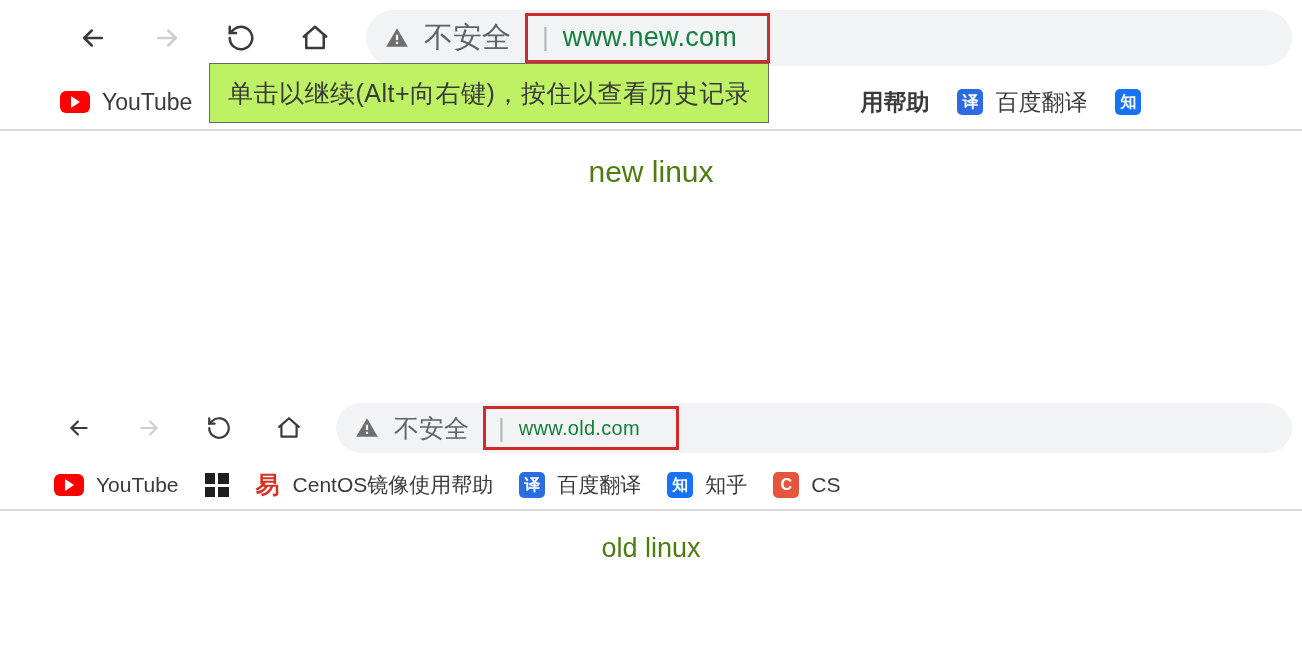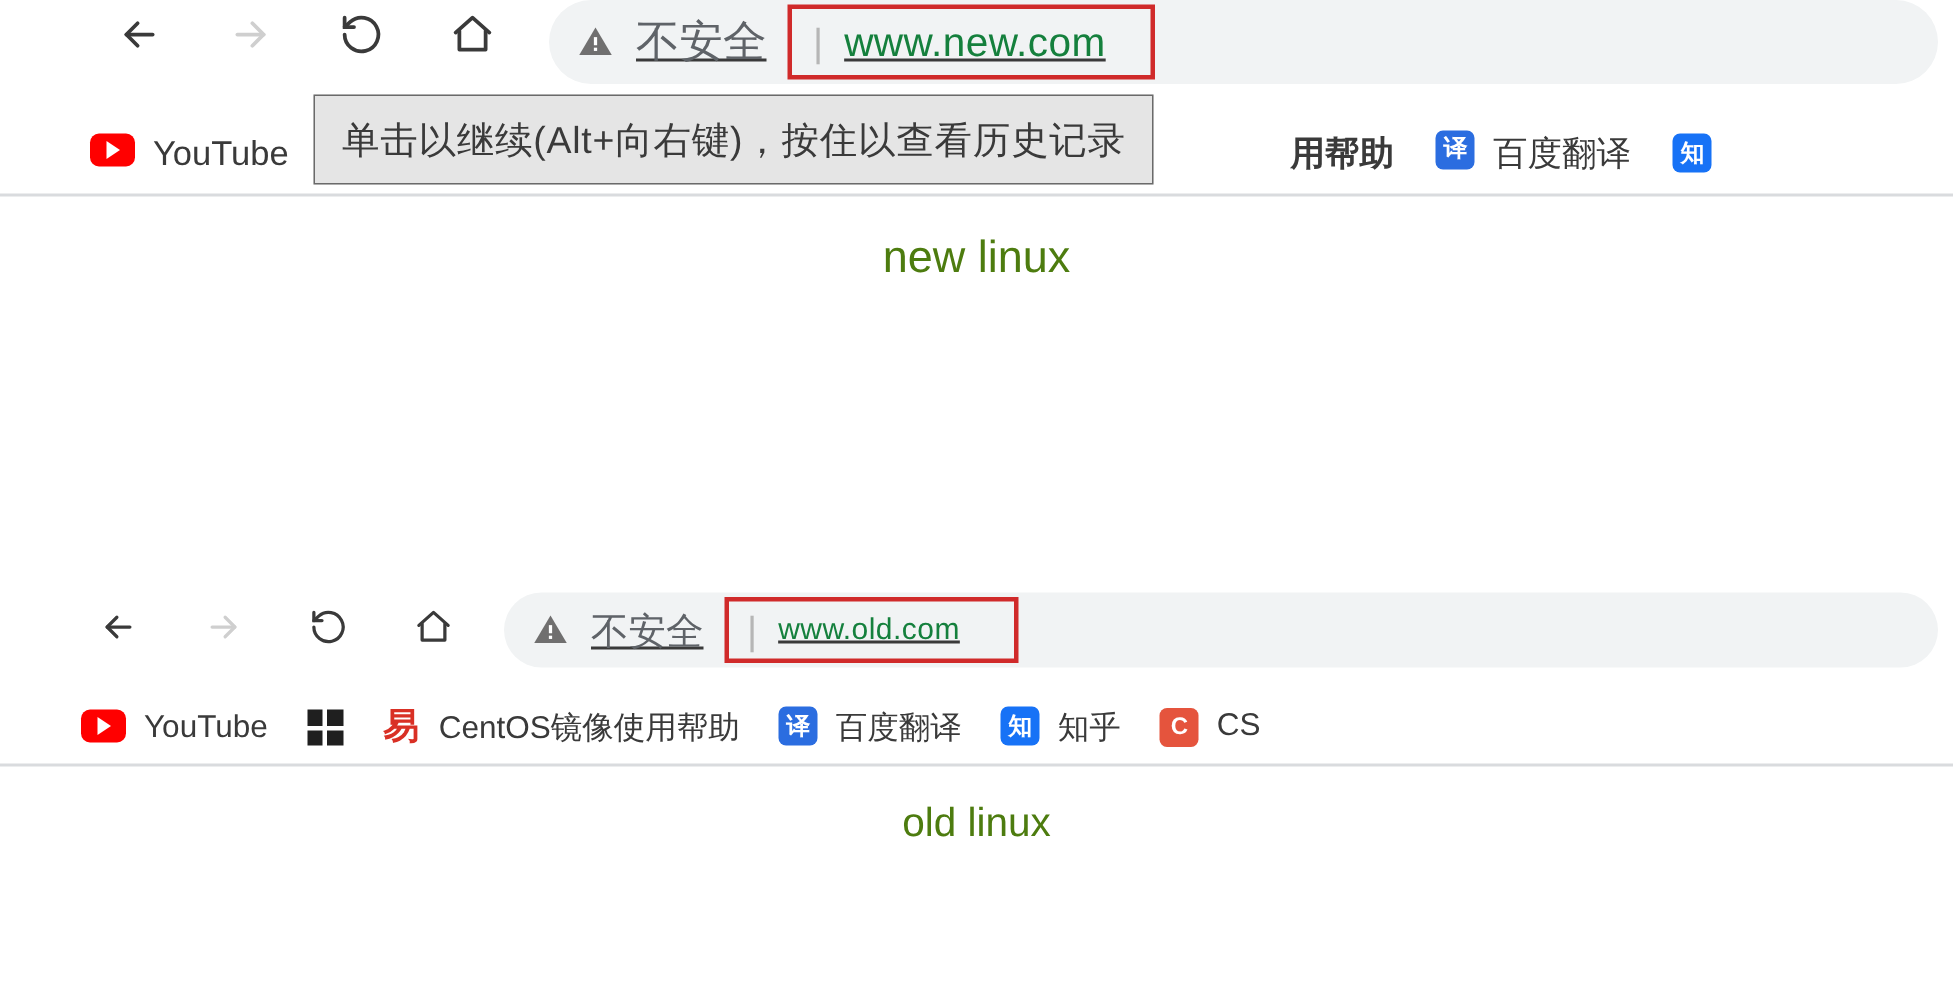--- a/index.html
+++ b/index.html
@@ -10,25 +10,25 @@
     font-family: "Segoe UI", "Microsoft YaHei", Arial, sans-serif;
     color: #3a3a3a;
     overflow: hidden;
   }
   .browser {
     position: relative;
     width: 100%;
   }
   .toolbar {
     display: flex;
+    align-items: center;
     height: 75px;
     padding: 0 10px 0 70px;
     gap: 28px;
     background: #ffffff;
-    text-decoration: underline;
   }
   .nav-btn {
     width: 46px; height: 46px;
     display: flex; align-items: center; justify-content: center;
     border-radius: 6px;
   }
   .nav-btn svg { width: 30px; height: 30px; }
   .nav-disabled svg { stroke: #cfcfcf; }
   .nav-enabled svg  { stroke: #3a3a3a; }
   .addrbar {
@@ -61,21 +61,21 @@
     align-items: center;
     height: 56px;
     padding: 0 10px 0 60px;
     gap: 28px;
     border-bottom: 2px solid #d9dbde;
     font-size: 23px;
     color: #3a3a3a;
     background: #ffffff;
   }
   .bm {
-    display: flex; align-items: flex-start; gap: 12px;
+    display: flex; align-items: center; gap: 12px;
     white-space: nowrap;
   }
   .favicon {
     width: 26px; height: 26px; border-radius: 5px;
     display: flex; align-items: center; justify-content: center;
     font-size: 16px; font-weight: 700; color: #fff;
     flex: 0 0 auto;
   }
   .yt { background: #ff0000; border-radius: 6px; position: relative; width: 30px; height: 22px;}
   .yt::after{
@@ -94,21 +94,21 @@
     color: #d93025; font-size: 24px; font-weight: 700;
     width: 26px; height: 26px; display:flex;align-items:center;justify-content:center;
   }
   .tooltip {
     position: absolute;
     top: -12px;
     left: 209px;
     height: 60px;
     padding: 0 18px;
     display: flex; align-items: center;
-    background: #e5e5e5;
+    background: #bef264;
     border: 1.5px solid #6a6a6a;
     font-size: 25px;
     color: #3a3a3a;
     z-index: 5;
     letter-spacing: .5px;
   }
   .page-content {
     padding: 24px 40px;
     font-size: 30px;
     color: #4d7c0f;

